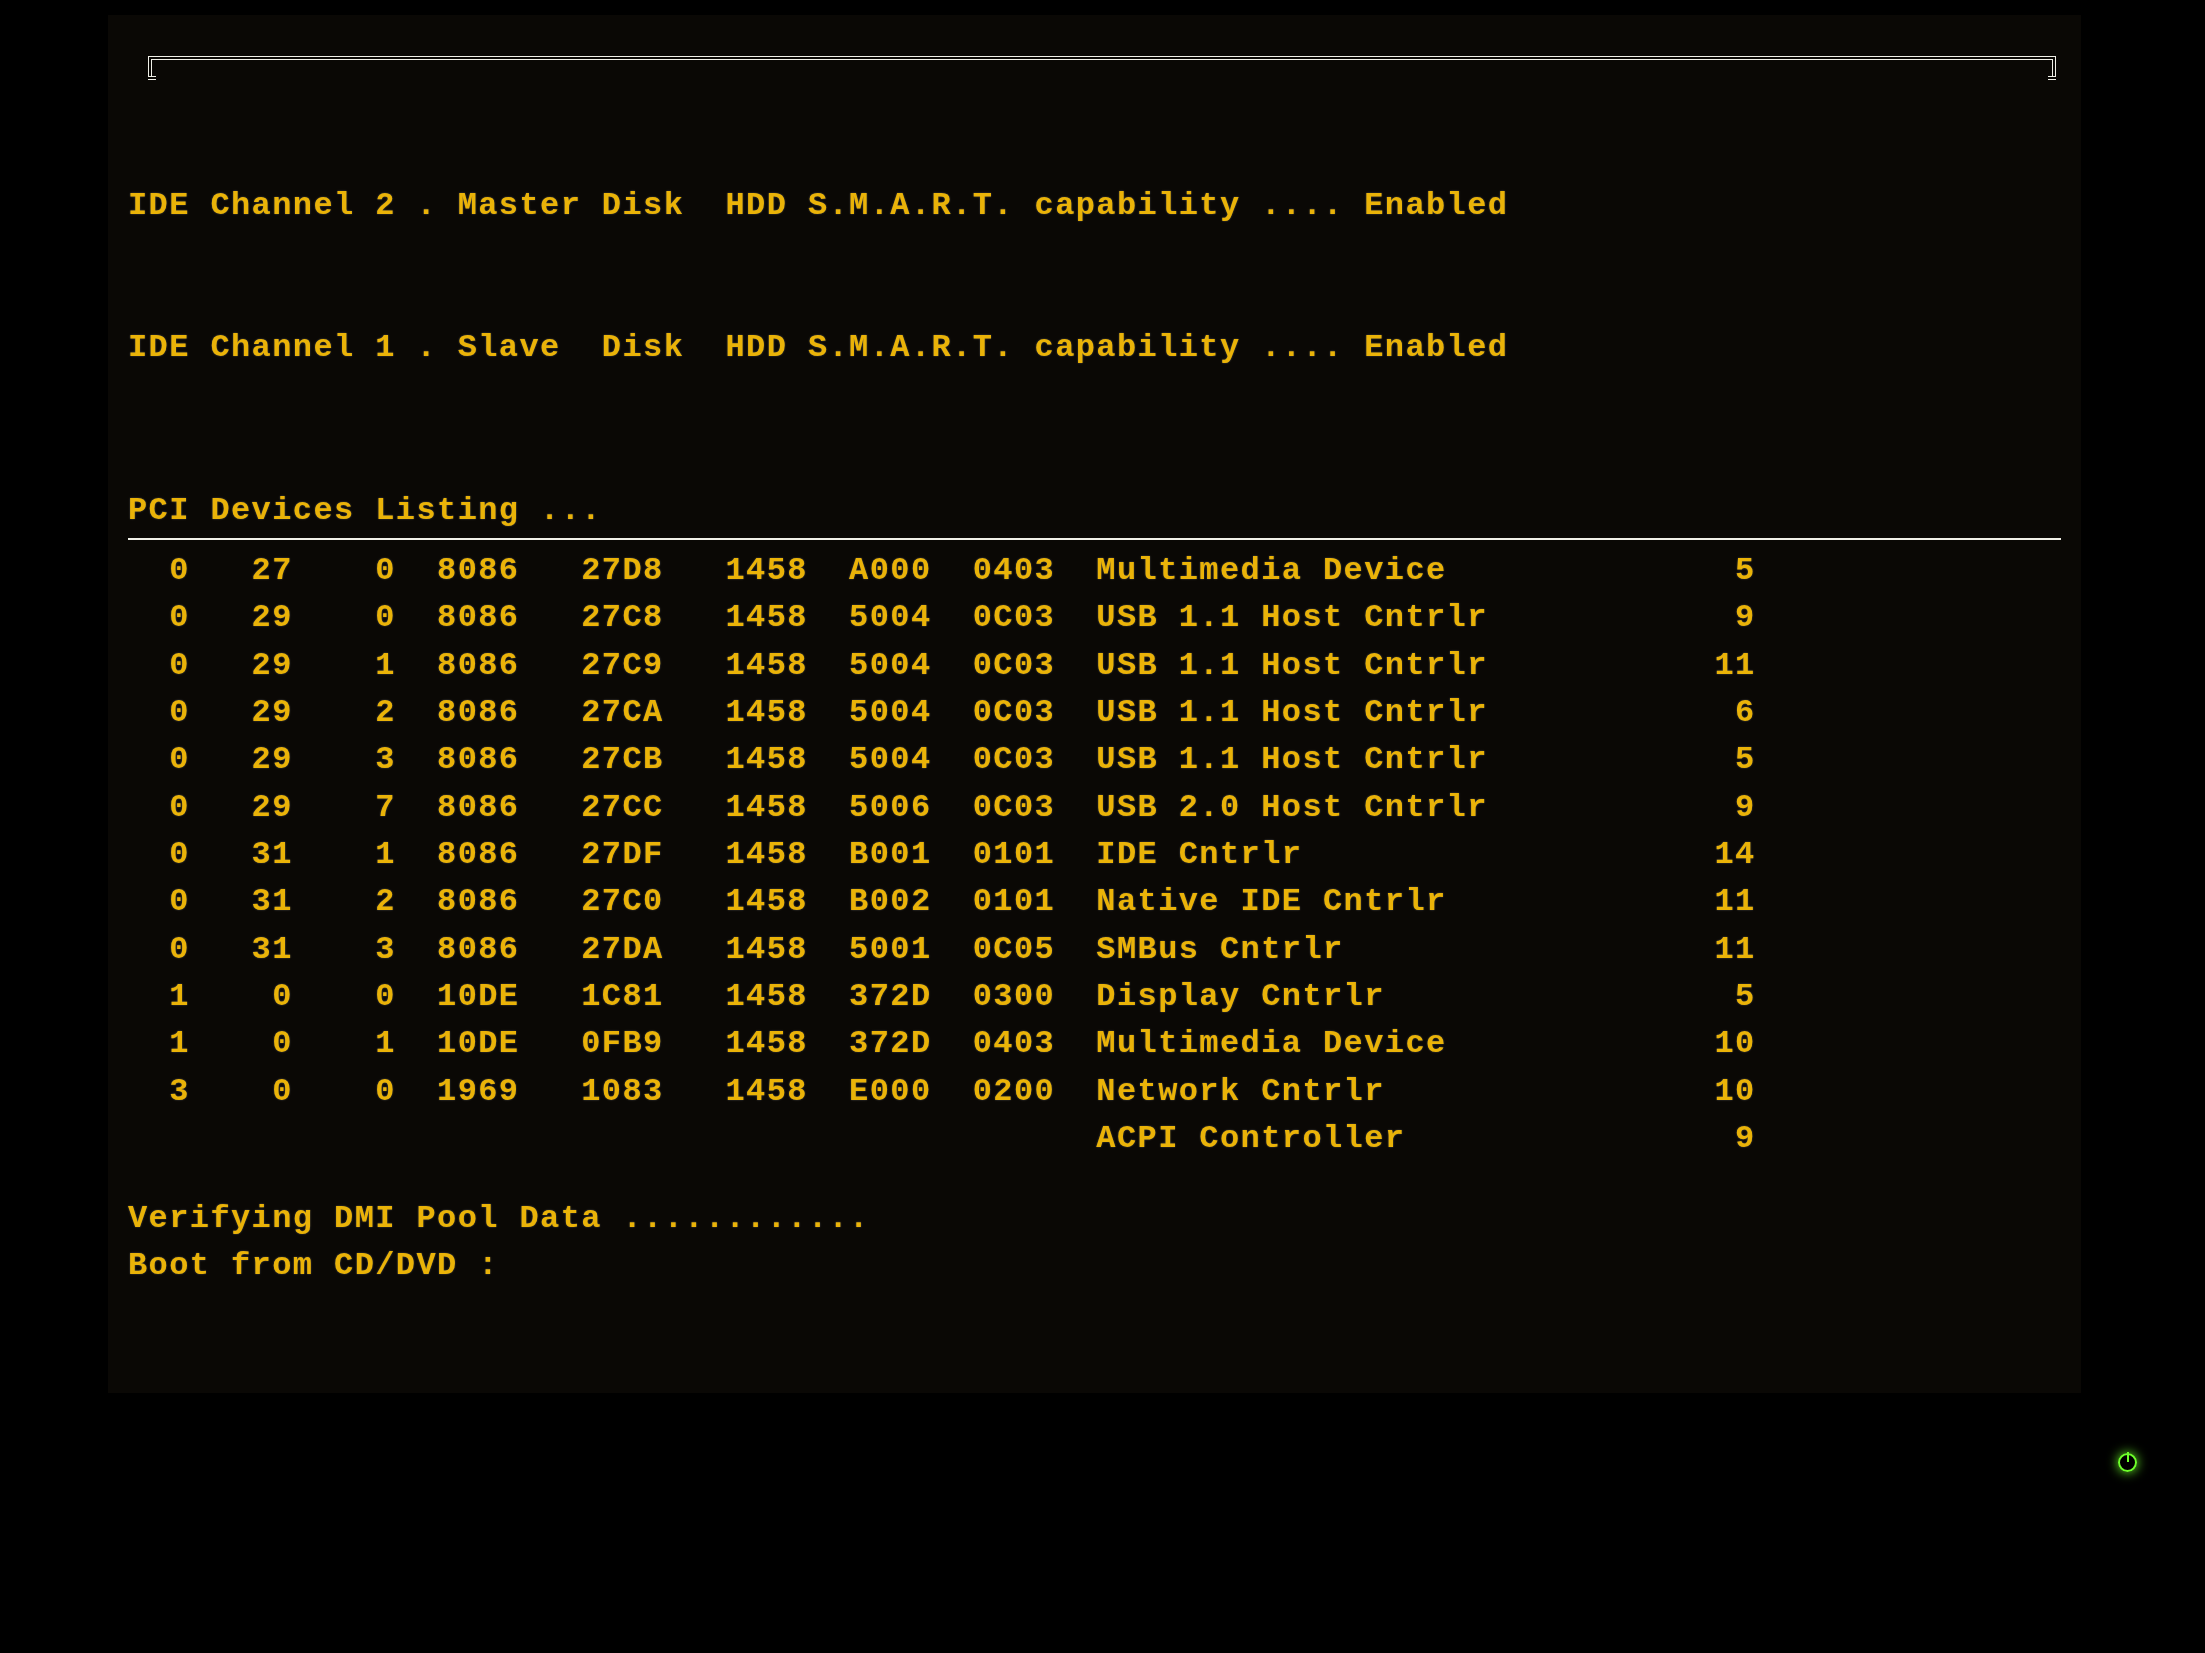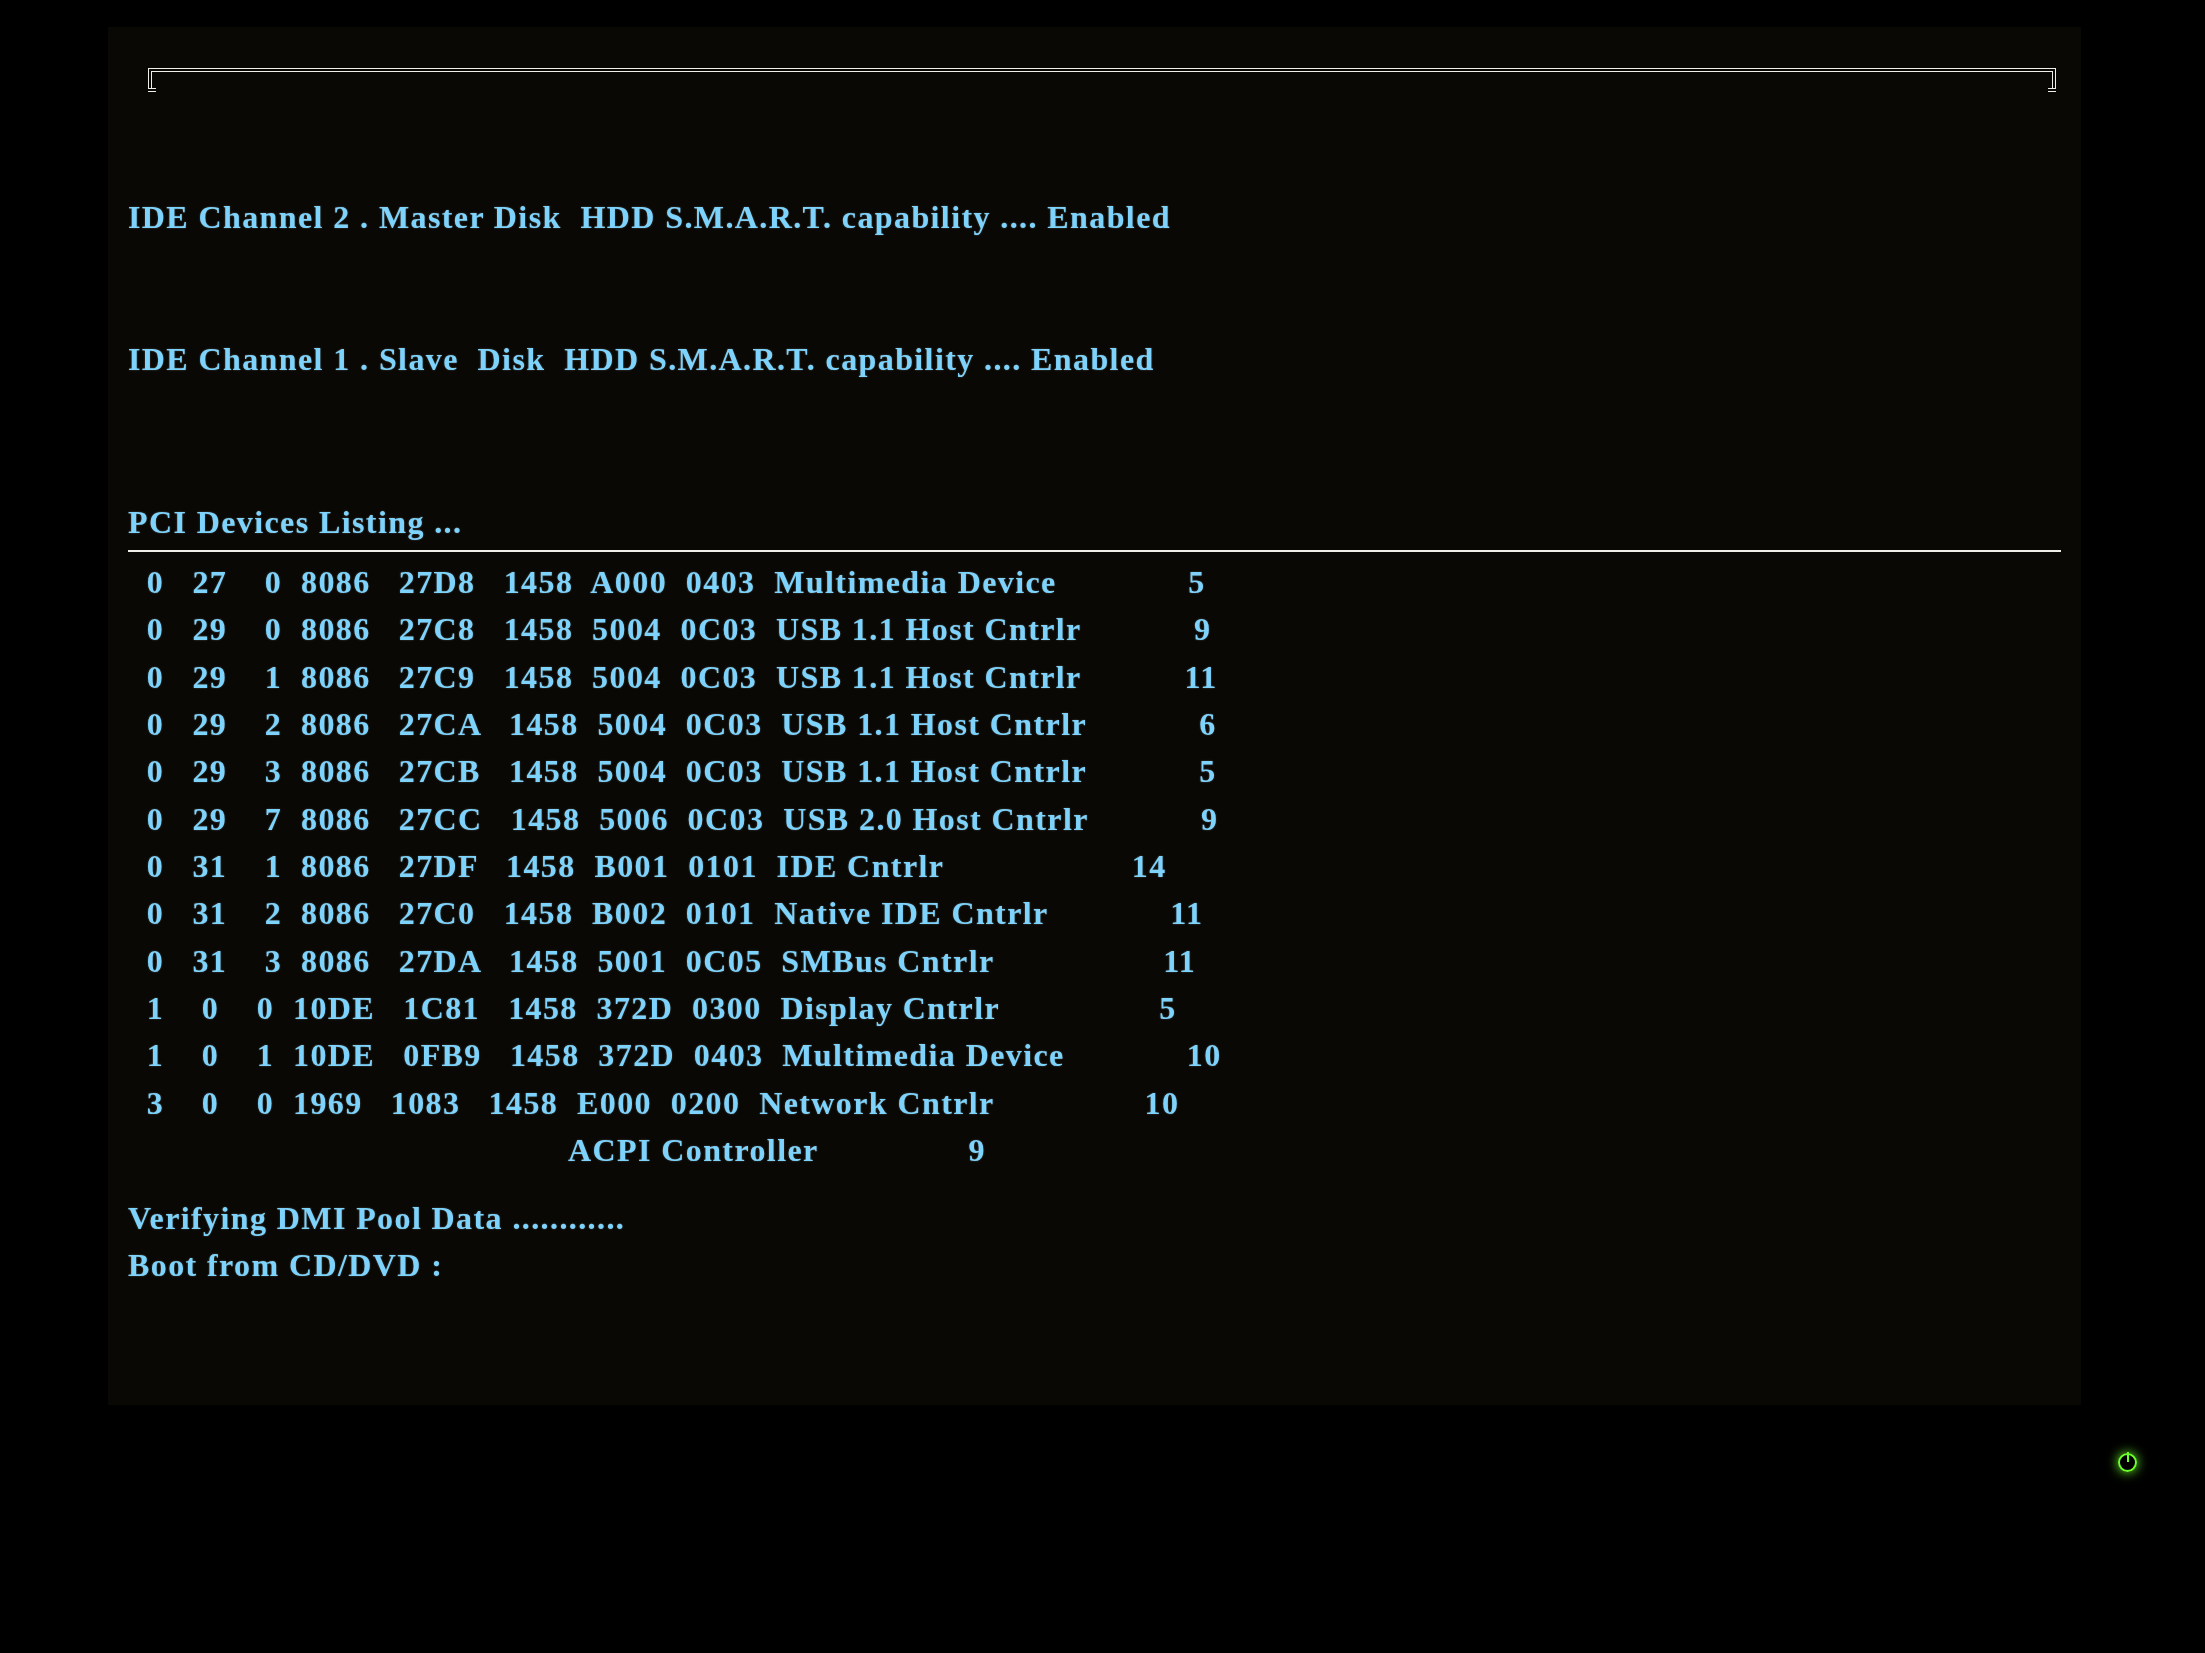--- a/index.html
+++ b/index.html
@@ -6,27 +6,27 @@
     body {
       background: #000;
       width: 2205px;
       height: 1654px;
       position: relative;
       overflow: hidden;
     }
     .screen {
       position: absolute;
       left: 108px;
-      top: 27px;
+      top: 15px;
       width: 1973px;
       height: 1378px;
       background: #0a0805;
-      font-family: Liberation Serif, serif;
+      font-family: Liberation Mono, monospace;
       font-size: 32px;
-      color: #7dd3fc;
+      color: #eab308;
       padding: 41px 20px;
       letter-spacing: 1.4px;
       line-height: 1.48;
       font-weight: bold;
       text-shadow: 0 0 2px rgba(255,255,255,0.3);
     }
     .top-border {
       border-top: 4px double #f0f0e8;
       border-left: 4px double #f0f0e8;
       border-right: 4px double #f0f0e8;
@@ -81,19 +81,19 @@
   <div class="block">
     <div>IDE Channel 2 . Master Disk  HDD S.M.A.R.T. capability .... Enabled</div>
     <div>IDE Channel 1 . Slave  Disk  HDD S.M.A.R.T. capability .... Enabled</div>
   </div>
 
   <div class="block" style="margin-top:21px">PCI Devices Listing ...</div>
   <div class="hr"></div>
 
   <div class="block" id="pci-body"><div>  0   27    0  8086   27D8   1458  A000  0403  Multimedia Device              5</div><div>  0   29    0  8086   27C8   1458  5004  0C03  USB 1.1 Host Cntrlr            9</div><div>  0   29    1  8086   27C9   1458  5004  0C03  USB 1.1 Host Cntrlr           11</div><div>  0   29    2  8086   27CA   1458  5004  0C03  USB 1.1 Host Cntrlr            6</div><div>  0   29    3  8086   27CB   1458  5004  0C03  USB 1.1 Host Cntrlr            5</div><div>  0   29    7  8086   27CC   1458  5006  0C03  USB 2.0 Host Cntrlr            9</div><div>  0   31    1  8086   27DF   1458  B001  0101  IDE Cntrlr                    14</div><div>  0   31    2  8086   27C0   1458  B002  0101  Native IDE Cntrlr             11</div><div>  0   31    3  8086   27DA   1458  5001  0C05  SMBus Cntrlr                  11</div><div>  1    0    0  10DE   1C81   1458  372D  0300  Display Cntrlr                 5</div><div>  1    0    1  10DE   0FB9   1458  372D  0403  Multimedia Device             10</div><div>  3    0    0  1969   1083   1458  E000  0200  Network Cntrlr                10</div><div>                                               ACPI Controller                9</div></div>
 
-  <div class="block" style="margin-top:20px">Verifying DMI Pool Data ............</div>
+  <div class="block" style="margin-top:32px">Verifying DMI Pool Data ............</div>
   <div class="block">Boot from CD/DVD :</div>
 
 </div>
 
 <div class="power-led"></div>
 
 
 </body></html>

